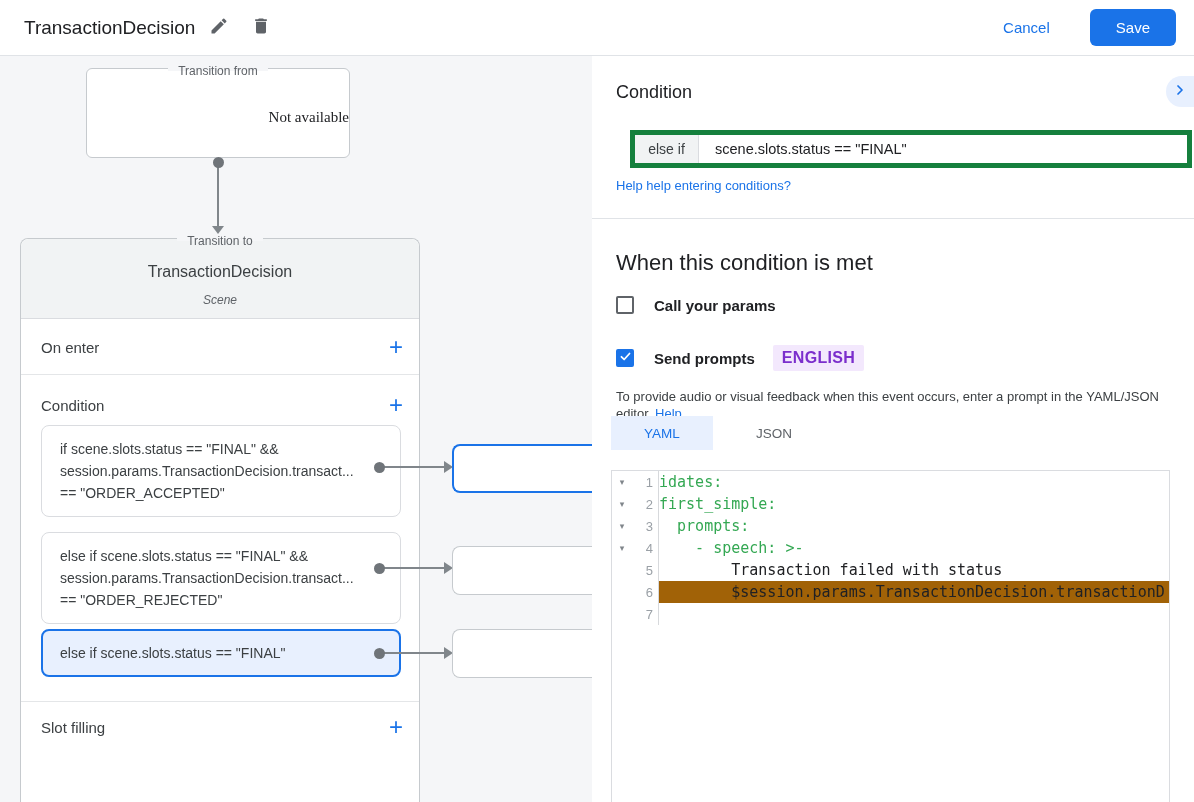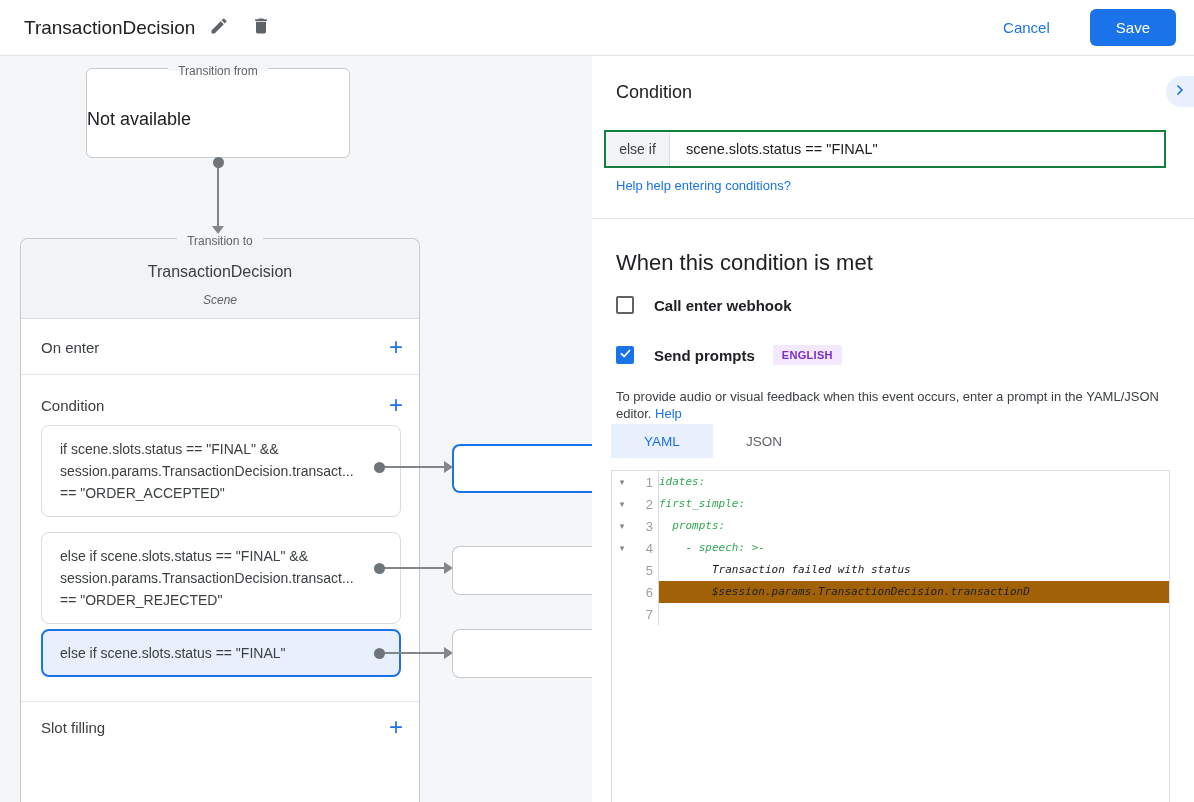--- a/index.html
+++ b/index.html
@@ -20,22 +20,22 @@
     border-radius:6px; padding:0 26px; height:37px; cursor:pointer; }
 
   
   .canvas { position:absolute; left:0; top:56px; width:592px; height:746px; background:#f5f6f8; }
 
   .tfrom-box { position:absolute; left:86px; top:12px; width:264px; height:90px;
     background:#fff; border:1px solid #c6cace; border-radius:6px; }
   .tfrom-legend { position:absolute; top:-8px; left:0; right:0; text-align:center; }
   .tfrom-legend span { font-size:12px; color:#5f6368; padding:0 10px;
     background:linear-gradient(#f5f6f8 50%, #ffffff 50%); }
-  .tfrom-content { position:absolute; top:40px; left:0; right:0; text-align:left;
-    font-size:18px; color:#202124; }
+  .tfrom-content { position:absolute; top:40px; left:0; right:0; text-align:right;
+    font-size:15px; color:#202124;font-family:Liberation Serif, serif; }
 
   .flow-dot { position:absolute; width:11px; height:11px; border-radius:50%; background:#6f7479; z-index:5; }
   .vline { position:absolute; left:217px; top:106px; width:2px; height:66px; background:#80868b; }
   .varrow { position:absolute; left:212px; top:170px; width:0; height:0;
     border-left:6px solid transparent; border-right:6px solid transparent; border-top:8px solid #80868b; }
 
   
   .card { position:absolute; left:20px; top:182px; width:400px; height:564px;
     background:#fff; border:1px solid #c6cace; border-radius:8px 8px 0 0; border-bottom:none; }
   .card-legend { position:absolute; top:-8px; left:0; right:0; text-align:center; z-index:6; }
@@ -66,59 +66,59 @@
     border:1px solid #c6cace; border-right:none; border-radius:8px 0 0 8px; }
   .target-box.selected { border:2px solid #1a73e8; border-right:none; }
 
   
   .panel { position:absolute; left:592px; top:56px; width:602px; height:746px; background:#fff; z-index:10; }
   .panel-title { position:absolute; left:24px; top:26px; font-size:18px; color:#202124; }
   .collapse-pill { position:absolute; right:0; top:20px; width:28px; height:31px; background:#e8f0fe;
     border:none; border-radius:16px 0 0 16px; cursor:pointer; display:flex; align-items:center; justify-content:center; }
   .collapse-pill svg { stroke:#1a73e8; }
 
-  .cond-input { position:absolute; left:12px; top:74px; width:562px; height:38px;
-    border:2px solid #15803d; display:flex; background:#fff; }
+  .cond-input { position:absolute; left:38px; top:74px; width:562px; height:38px;
+    border:5px solid #15803d; display:flex; background:#fff; }
   .cond-prefix { width:64px; background:#f1f3f4; border-right:1px solid #dadce0;
     display:flex; align-items:center; justify-content:center; font-size:14px; color:#3c4043; }
   .cond-value { flex:1; border:none; outline:none; font-size:14.5px; color:#202124; padding:0 16px;
     font-family:"Liberation Sans", sans-serif; background:transparent; }
   .help-link { position:absolute; left:24px; top:122px; font-size:13px; color:#1a73e8; text-decoration:none; }
 
   .panel-divider { position:absolute; left:0; top:162px; width:100%; border-top:1px solid #e0e3e7; }
 
   .whenmet-title { position:absolute; left:24px; top:194px; font-size:22px; color:#202124; }
 
   .check-row { position:absolute; left:24px; display:flex; align-items:center; }
   .checkbox { width:18px; height:18px; border:2px solid #5f6368; border-radius:2px; background:#fff;
     cursor:pointer; flex:none; }
   .checkbox.checked { background:#1a73e8; border-color:#1a73e8; display:flex; align-items:center; justify-content:center; }
   .check-label { font-size:15px; font-weight:700; color:#202124; margin-left:20px; }
-  .lang-badge { margin-left:18px; background:#f3e8fd; color:#7b2ecc; font-size:11px; font-weight:700;
+  .lang-badge { margin-left:18px; background:#f3e8fd; color:#7b2ecc; font-size:16px; font-weight:700;
     letter-spacing:0.3px; padding:4px 9px; border-radius:2px; }
 
   .prompt-desc { position:absolute; left:24px; top:320px; width:556px; font-size:13px;
     color:#3c4043; line-height:17px;margin-top:12px; }
   .inline-link { color:#1a73e8; text-decoration:none; }
 
-  .tabs { position:absolute; left:19px; top:368px; display:flex; }
+  .tabs { position:absolute; left:19px; top:360px; display:flex;gap:10px; }
   .tab { width:102px; height:34px; display:flex; align-items:center; justify-content:center;
     font-size:13.5px; font-weight:500; color:#5f6368; cursor:pointer; }
   .tab.active { background:#e8f0fe; color:#1a73e8; }
 
   .editor { position:absolute; left:19px; top:414px; width:559px; height:332px;
     border:1px solid #dadce0; border-bottom:none; background:#fff; overflow:hidden;
     font-family:"DejaVu Sans Mono", monospace; }
   .ed-row { display:flex; height:22px; align-items:center; }
   .ed-fold { width:20px; flex:none; text-align:center; font-size:9px; color:#80868b;
     font-family:"Liberation Sans", sans-serif; cursor:pointer; }
   .ed-num { width:26px; flex:none; text-align:right; padding-right:5px; font-size:13px; color:#9aa0a6;
     font-family:"Liberation Sans", sans-serif; background:transparent; }
   .ed-gutterline { border-right:1px solid #d7d9dc; align-self:stretch; }
-  .ed-code { flex:1; font-size:11px; white-space:pre; overflow:hidden; line-height:22px;font-style:italic; }
+  .ed-code { flex:1; font-size:15px; white-space:pre; overflow:hidden; line-height:22px; }
   .ed-row.key .ed-code { color:#34a853; }
   .ed-row.txt .ed-code { color:#202124; }
   .ed-row.hl .ed-code { background:#a16207; }
 </style>
 </head>
 <body>
 
 <div class="topbar">
   <div class="topbar-title">TransactionDecision</div>
   <button class="icon-btn">
@@ -224,21 +224,21 @@
     <input class="cond-value" value="scene.slots.status == &quot;FINAL&quot;" style="">
   </div>
   <a class="help-link" href="#">Help help entering conditions?</a>
 
   <div class="panel-divider"></div>
 
   <div class="whenmet-title">When this condition is met</div>
 
   <div class="check-row" style="top:240px;">
     <div class="checkbox"></div>
-    <span class="check-label">Call enter webhook</span>
+    <span class="check-label">Call your params</span>
   </div>
 
   <div class="check-row" style="top:289px;">
     <div class="checkbox checked">
       <span>
         <svg width="13" height="13" viewBox="0 0 24 24" fill="none" stroke="#fff" stroke-width="3.2" stroke-linecap="round" stroke-linejoin="round">
             <path d="M4.5 12.5l5 5 10-11"></path>
           </svg>
       </span>
     </div>

